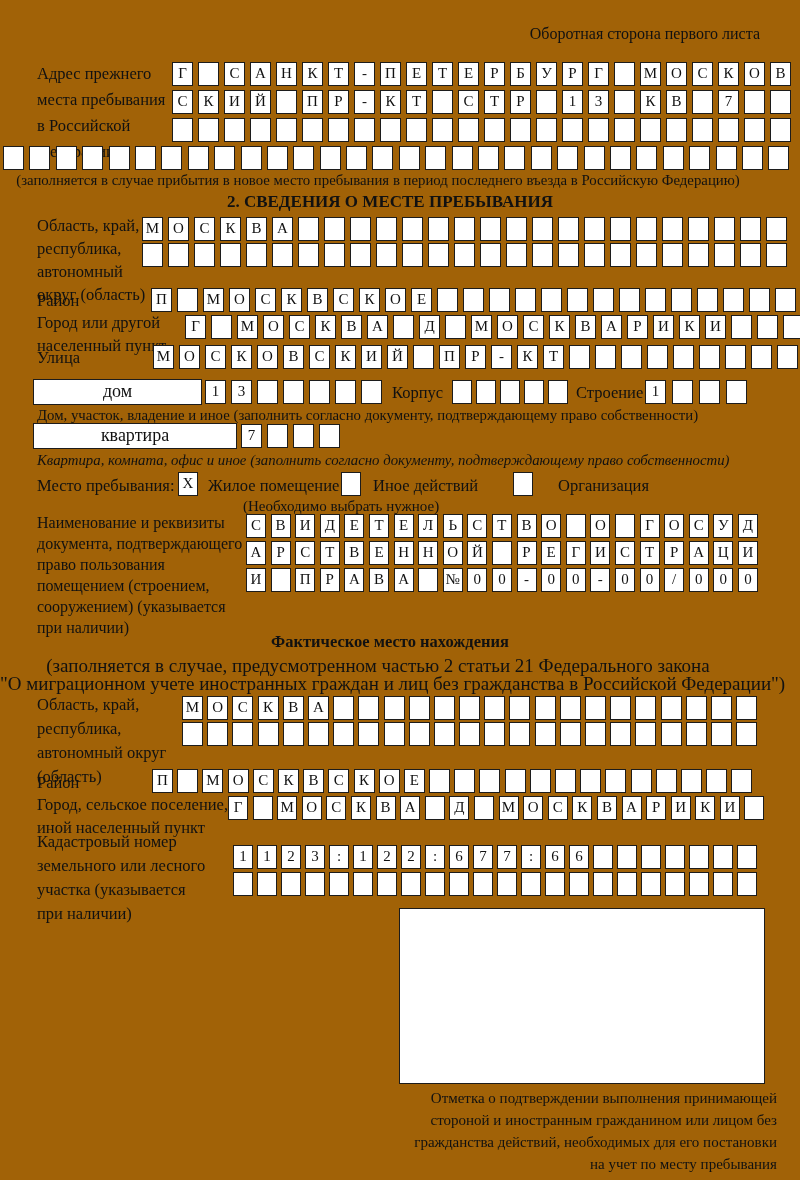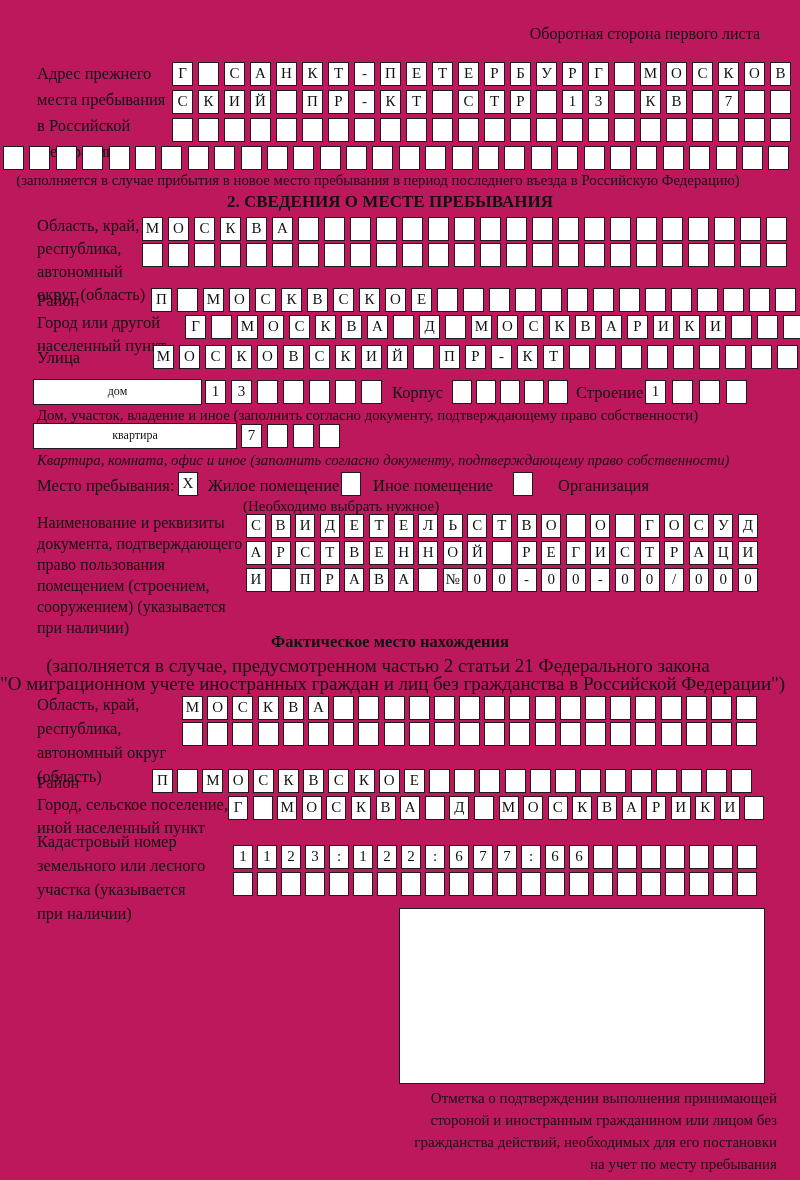--- a/index.html
+++ b/index.html
@@ -1,37 +1,37 @@
 <!DOCTYPE html>
 <html><head>
 <meta charset="utf-8">
 <style>
   html,body{margin:0;padding:0;background:#fff;}
-  .page{position:relative;width:800px;height:1180px;background:#be185d;overflow:hidden;
+  .page{position:relative;width:800px;height:1180px;background:#a16207;overflow:hidden;
         font-family:"Liberation Serif", serif;color:#111;}
   .label{position:absolute;font-size:16.5px;line-height:23px;white-space:nowrap;}
   .lines{position:absolute;font-size:16.5px;line-height:23px;white-space:nowrap;}
   .lines.lh26 div{line-height:26px;}
   .lines.lh21 div{font-size:16px;line-height:21px;}
   .lines.lh24 div{line-height:24px;}
   .hint{position:absolute;font-size:14.8px;white-space:nowrap;}
   .center{left:0;width:756px;text-align:center;white-space:nowrap;}
   .title{position:absolute;font-weight:bold;font-size:17px;margin-left:12px;}
   .subtitle{position:absolute;font-size:19px;}
   .cellrow{position:absolute;white-space:nowrap;}
   .cell{display:inline-block;box-sizing:border-box;width:21px;height:24px;margin-right:5px;
         border:1.7px solid #1c1c1c;text-align:center;font-family:"Liberation Serif",serif;
         font-size:15px;line-height:20px;vertical-align:top;background:#fff;}
   .p24 .cell{width:20px;margin-right:4px;}
   .doc24 .cell{width:20px;margin-right:4.6px;}
   .p25 .cell{width:21px;margin-right:4.2px;}
   .p27 .cell{width:21px;margin-right:6px;}
   .f26 .cell{width:21px;margin-right:5.4px;}
   .widebox{position:absolute;box-sizing:border-box;height:26px;border:1.7px solid #1c1c1c;
-           text-align:center;font-size:12px;line-height:23px;background:#fff;}
+           text-align:center;font-size:18px;line-height:23px;background:#fff;}
   .cb{position:absolute;width:20px;height:24px;margin:0;}
   .stamp{position:absolute;border:1.7px solid #1c1c1c;background:#fff;}
   .caption{position:absolute;text-align:right;font-size:15px;}
   .caption div{line-height:22px;}
 </style>
 </head>
 <body>
 
 <div class="page">
 
@@ -81,21 +81,21 @@
   <div class="hint" style="left:37px;top:407px;">Дом, участок, владение и иное (заполнить согласно документу, подтверждающему право собственности)</div>
 
   <div class="widebox" style="left:33px;top:423px;width:204px;">квартира</div>
   <div class="cellrow" style="left:241px;top:424px;"><span class="cell">7</span><span class="cell"></span><span class="cell"></span><span class="cell"></span></div>
   <div class="hint" style="left:37px;top:452px;font-style:italic;">Квартира, комната, офис и иное (заполнить согласно документу, подтверждающему право собственности)</div>
 
   <div class="label" style="left:37px;top:474px;">Место пребывания:</div>
   <span class="cell cb" style="left:178px;top:472px;">X</span>
   <div class="label" style="left:208px;top:474px;">Жилое помещение</div>
   <span class="cell cb" style="left:341px;top:472px;"></span>
-  <div class="label" style="left:373px;top:474px;">Иное помещение</div>
+  <div class="label" style="left:373px;top:474px;">Иное действий</div>
   <span class="cell cb" style="left:513px;top:472px;"></span>
   <div class="label" style="left:558px;top:474px;">Организация</div>
   <div class="hint" style="left:243px;top:498px;font-size:15px;">(Необходимо выбрать нужное)</div>
 
   <div class="lines lh21" style="left:37px;top:512px;">
       <div>Наименование и реквизиты</div>
       <div>документа, подтверждающего</div>
       <div>право пользования</div>
       <div>помещением (строением,</div>
       <div>сооружением) (указывается</div>

